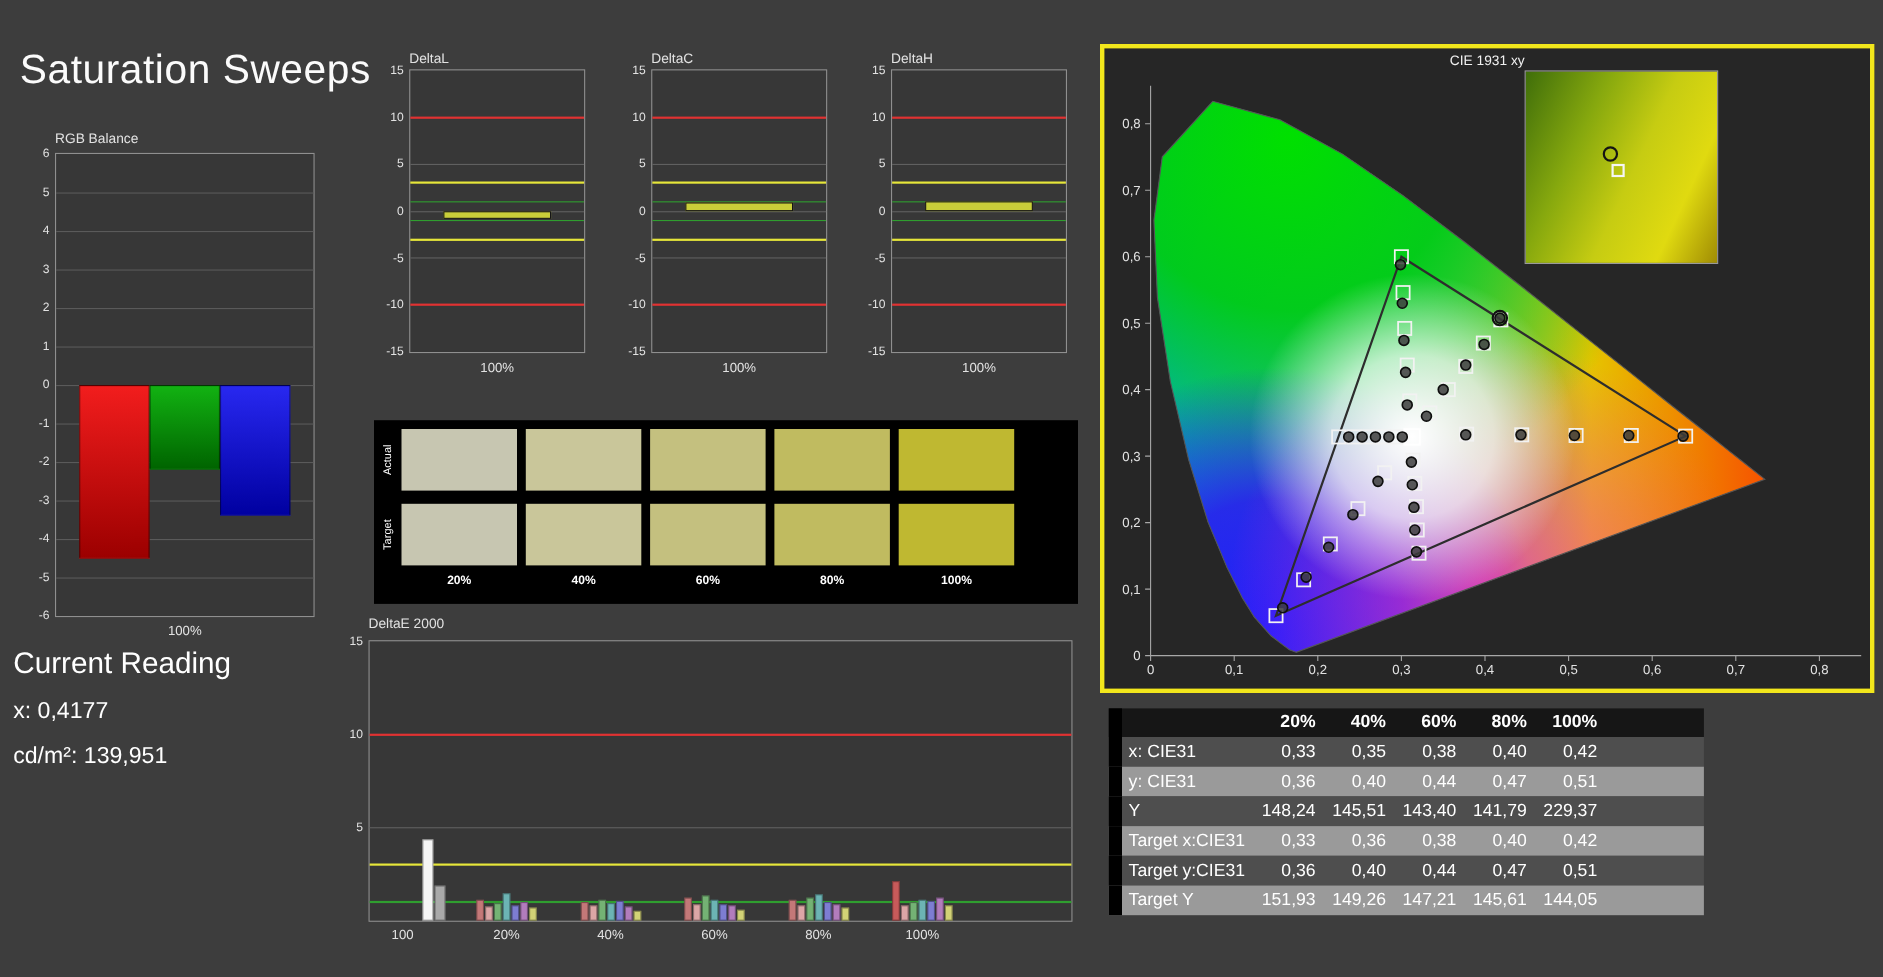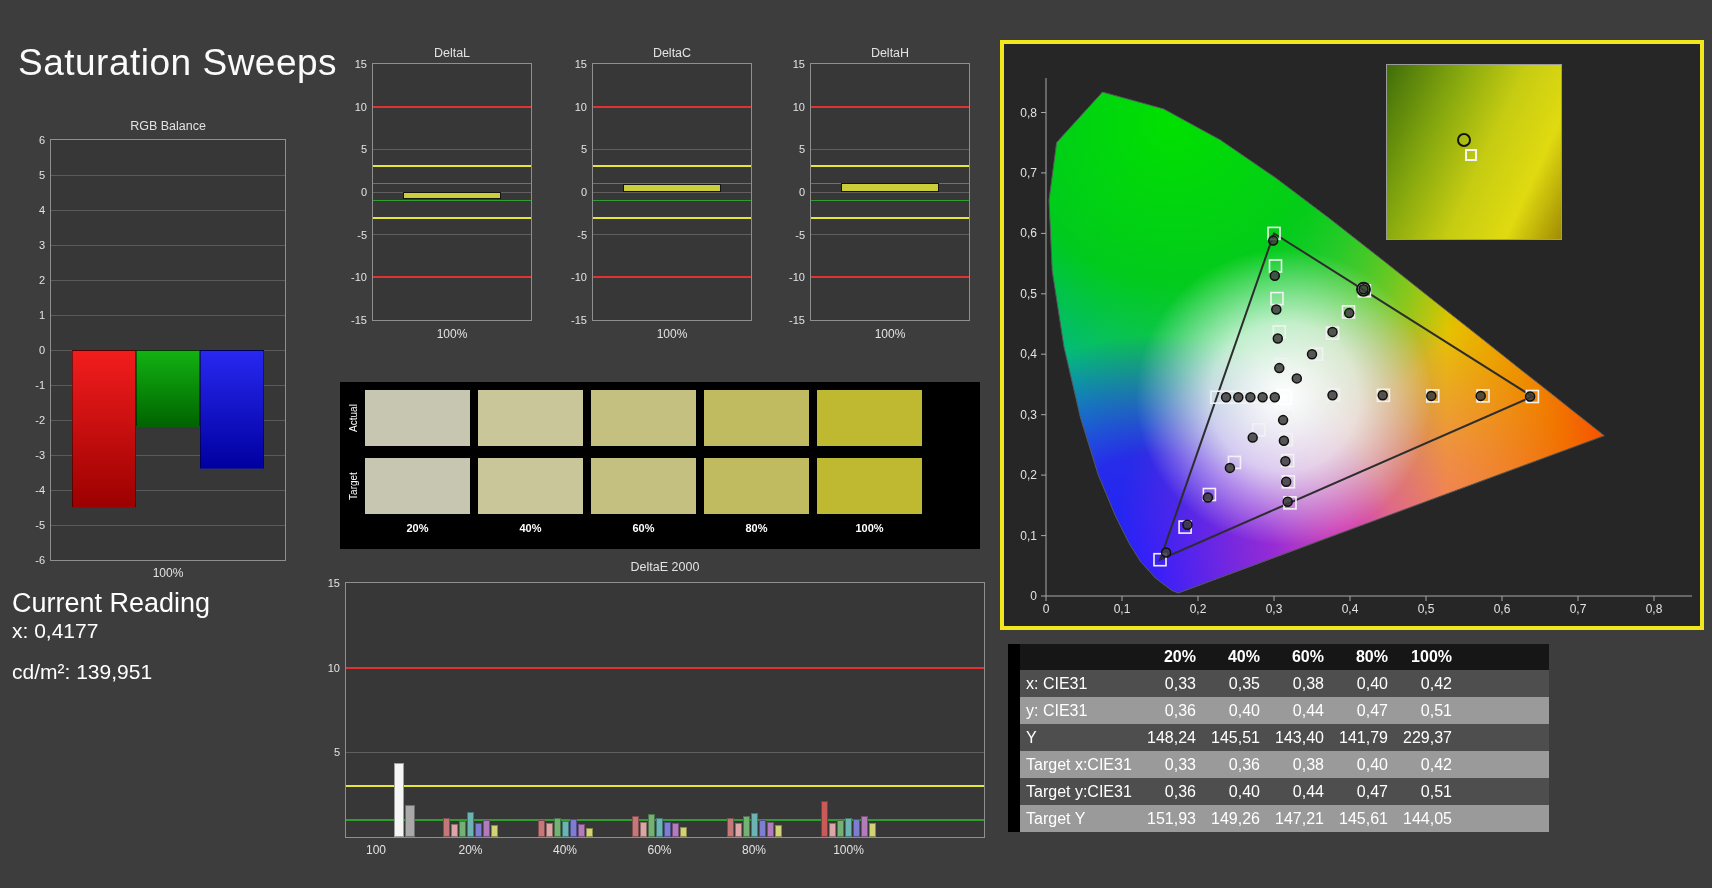--- a/index.html
+++ b/index.html
@@ -1,42 +1,42 @@
 <!DOCTYPE html>
 <html><head>
 <meta charset="utf-8">
 <style>
 *{margin:0;padding:0;box-sizing:border-box}
 html,body{width:1712px;height:888px;background:#3d3d3d;font-family:"Liberation Sans",sans-serif;color:#e8e8e8;overflow:hidden;position:relative}
 #pageTitle{position:absolute;left:18px;top:42px;font-size:37px;color:#fbfbfb;font-weight:400;letter-spacing:.5px}
 .panel{position:absolute}
-.ctitle{position:absolute;text-align:center;font-size:12.5px;color:#e2e2e2}
+.ctitle{position:absolute;text-align:left;font-size:12.5px;color:#e2e2e2}
 .plot{position:absolute;border:1px solid #8f8f8f;background:#373737}
 .xlab{position:absolute;text-align:center;font-size:12px;color:#e2e2e2}
 .hline{position:absolute;left:0;right:0}
 .vbar{position:absolute}
 .ytick{position:absolute;right:calc(100% + 6px);transform:translateY(-50%);font-size:11px;color:#e2e2e2;white-space:nowrap}
 .xlab2{position:absolute;transform:translateX(-50%);font-size:12px;color:#e2e2e2;white-space:nowrap}
 #rgbPanel{left:28px;top:119px;width:262px;height:478px}
 #rgbPanel .ctitle{left:22px;top:0;width:236px}
 #rgbPlot{left:22px;top:20px;width:236px;height:422px}
 #rgbPanel .xlab{left:22px;top:447px;width:236px}
 #curRead{position:absolute;left:12px;top:588px;width:310px}
-#curRead .crhead{font-size:27px;color:#fff;}
+#curRead .crhead{font-size:27px;color:#fff;margin-bottom:16px}
 .crline{font-size:21px;color:#fff;margin-bottom:17px}
 .dpanel{position:absolute;top:46px;width:184px;height:300px}
 #dlPanel{left:348px}#dcPanel{left:568px}#dhPanel{left:786px}
 .dpanel .ctitle{left:24px;top:0;width:160px}
 .dpanel .plot{left:24px;top:17px;width:160px;height:258px}
 .dpanel .xlab{left:24px;top:281px;width:160px}
 #swatchPanel{position:absolute;left:340px;top:382px;width:640px;height:167px;background:#000}
 .swatch{position:absolute}
 .rot{position:absolute;transform:translate(-50%,-50%) rotate(-90deg);font-size:10px;color:#fff;white-space:nowrap}
 .collab{position:absolute;text-align:center;font-size:11px;font-weight:bold;color:#fff}
-#dePanel{position:absolute;left:318px;top:560px;width:672px;height:312px}
+#dePanel{position:absolute;left:308px;top:560px;width:672px;height:312px}
 #dePanel .ctitle{left:27px;top:0;width:640px}
 #dePlot{left:27px;top:22px;width:640px;height:256px}
 #ciePanel{position:absolute;left:1000px;top:40px;width:704px;height:590px;border:4px solid #f2e71c;background:#262626}
 #cieTitle{position:absolute;left:0;top:4px;width:100%;text-align:center;font-size:12.5px;color:#f0f0f0}
 #cieSvg{position:absolute;left:2px;top:18px}
 #cieInset{position:absolute;left:382px;top:20px;width:176px;height:176px;border:1px solid #9a9a9a;
 background:linear-gradient(115deg,#3f6e0a 0%,#86a80e 30%,#c6cc12 55%,#e0da10 78%,#a08c04 100%)}
 .insetMark{position:absolute}
 #dataTable{position:absolute;left:1008px;top:644px;width:541px}
 .trow{display:flex;width:100%;color:#fff}
@@ -235,20 +235,21 @@
       <div class="vbar" style="left: 483px; width: 7px; top: 240.453px; height: 13.5467px; background: rgb(220, 166, 166); border: 1px solid rgba(0, 0, 0, 0.35);"></div>
       <div class="vbar" style="left: 491px; width: 7px; top: 237.067px; height: 16.9333px; background: rgb(116, 178, 116); border: 1px solid rgba(0, 0, 0, 0.35);"></div>
       <div class="vbar" style="left: 499px; width: 7px; top: 235.373px; height: 18.6267px; background: rgb(108, 180, 180); border: 1px solid rgba(0, 0, 0, 0.35);"></div>
       <div class="vbar" style="left: 507px; width: 7px; top: 236.22px; height: 17.78px; background: rgb(125, 125, 210); border: 1px solid rgba(0, 0, 0, 0.35);"></div>
       <div class="vbar" style="left: 515px; width: 7px; top: 232.833px; height: 21.1667px; background: rgb(178, 124, 188); border: 1px solid rgba(0, 0, 0, 0.35);"></div>
       <div class="vbar" style="left: 523px; width: 7px; top: 239.607px; height: 14.3933px; background: rgb(210, 210, 118); border: 1px solid rgba(0, 0, 0, 0.35);"></div>
     </div>
 </div>
 
 <div id="ciePanel">
+  <div id="cieTitle">CIE 1931 xy</div>
   <svg id="cieSvg" width="692" height="562">
       <defs>
         <clipPath id="clipH">
           <path d="M172.3 531.0 L 166.2 528.6 L 159.0 523.3 L 149.4 516.0 L 134.3 499.1 L 123.3 481.5 L 109.4 453.8 L 92.2 412.7 L 74.5 355.7 L 57.9 284.6 L 46.2 208.6 L 43.0 138.2 L 50.6 80.6 L 96.5 30.1 L 157.6 46.9 L 214.5 78.1 L 269.2 115.6 L 323.6 156.6 L 377.5 198.7 L 429.5 239.9 L 477.2 277.6 L 516.5 308.9 L 546.0 332.1 L 565.5 347.7 L 578.0 357.5 L 586.4 364.2 L 598.4 373.7 Z"></path>
         </clipPath>
         <linearGradient id="gBase" gradientUnits="userSpaceOnUse" x1="40" y1="0" x2="686" y2="0">
           <stop offset="0" stop-color="#00a8e0"></stop>
           <stop offset="0.35" stop-color="#46c88c"></stop>
           <stop offset="0.62" stop-color="#e6c400"></stop>
           <stop offset="1" stop-color="#ff1400"></stop>

